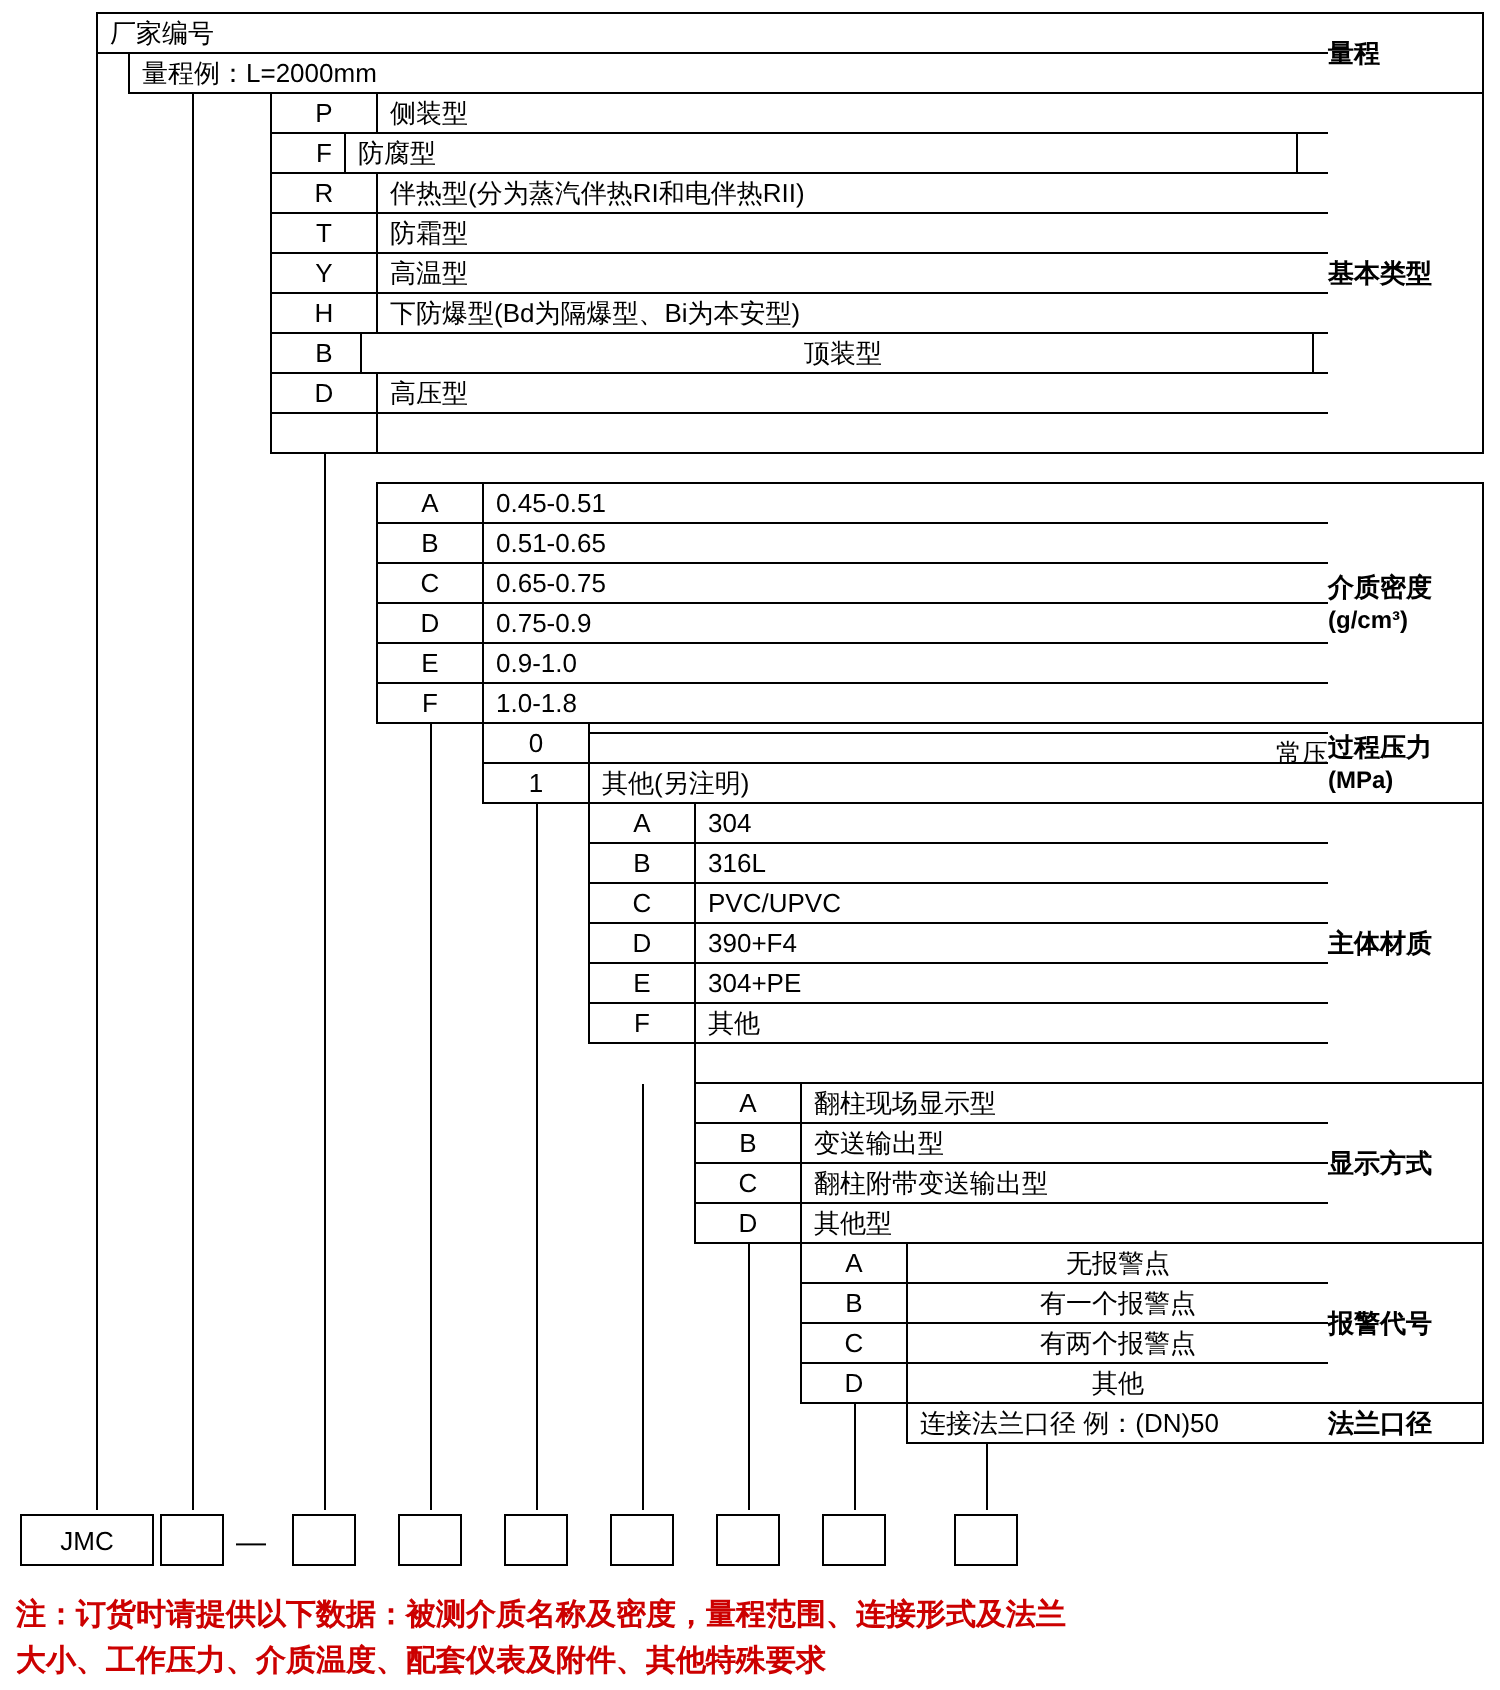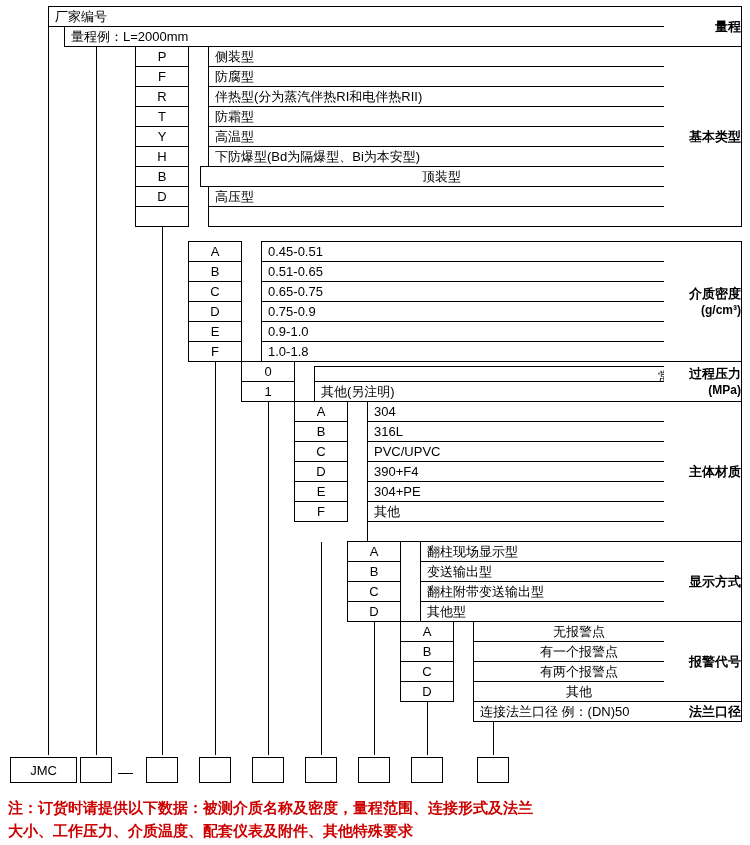--- a/index.html
+++ b/index.html
@@ -38,37 +38,36 @@
   
   .desc-cell {
     position: absolute;
     border: 1px solid #000;
     box-sizing: border-box;
     font-size: 13px;
     line-height: 19px;
     padding-left: 6px;
     background: #fff;
     white-space: nowrap;
-    margin-left: 20px;
   }
   .desc-center {
     text-align: center;
     padding-left: 0;
   }
   
   .right-label {
     position: absolute;
     box-sizing: border-box;
     border: 1px solid #000;
     border-left: none;
     font-size: 13px;
     font-weight: bold;
     display: flex;
     flex-direction: column;
-    align-items: flex-end;
+    align-items: flex-start;
     justify-content: center;
     background: #fff;
     text-align: center;
     line-height: 17px;
   }
   .right-label .sub {
     font-weight: bold;
     font-size: 12px;
   }
   
@@ -129,21 +128,21 @@
   <div class="code-cell" style="left:135px; top:66px; width:54px; height:21px;"><span>F</span></div>
   <div class="code-cell" style="left:135px; top:86px; width:54px; height:21px;"><span>R</span></div>
   <div class="code-cell" style="left:135px; top:106px; width:54px; height:21px;"><span>T</span></div>
   <div class="code-cell" style="left:135px; top:126px; width:54px; height:21px;"><span>Y</span></div>
   <div class="code-cell" style="left:135px; top:146px; width:54px; height:21px;"><span>H</span></div>
   <div class="code-cell" style="left:135px; top:166px; width:54px; height:21px;"><span>B</span></div>
   <div class="code-cell" style="left:135px; top:186px; width:54px; height:21px;"><span>D</span></div>
   <div class="code-cell" style="left:135px; top:206px; width:54px; height:21px;"></div>
 
   <div class="desc-cell" style="left:188px; top:46px; width:477px; height:21px;"><span>侧装型</span></div>
-  <div class="desc-cell" style="left:188px; top:66px; width:477px; height:21px;"><span>防腐型</span></div>
+  <div class="desc-cell" style="left:172px; top:66px; width:477px; height:21px;"><span>防腐型</span></div>
   <div class="desc-cell" style="left:188px; top:86px; width:477px; height:21px;"><span>伴热型(分为蒸汽伴热RI和电伴热RII)</span></div>
   <div class="desc-cell" style="left:188px; top:106px; width:477px; height:21px;font-family:Liberation Serif, serif;"><span>防霜型</span></div>
   <div class="desc-cell" style="left:188px; top:126px; width:477px; height:21px;"><span>高温型</span></div>
   <div class="desc-cell" style="left:188px; top:146px; width:477px; height:21px;"><span>下防爆型(Bd为隔爆型、Bi为本安型)</span></div>
   <div class="desc-cell" style="left:180px; top:166px; width:477px; height:21px;text-align:center;"><span>顶装型</span></div>
   <div class="desc-cell" style="left:188px; top:186px; width:477px; height:21px;"><span>高压型</span></div>
   <div class="desc-cell" style="left:188px; top:206px; width:477px; height:21px;"></div>
 
   <div class="right-label" style="left:664px; top:46px; width:78px; height:181px;">
     <span>基本类型</span>

